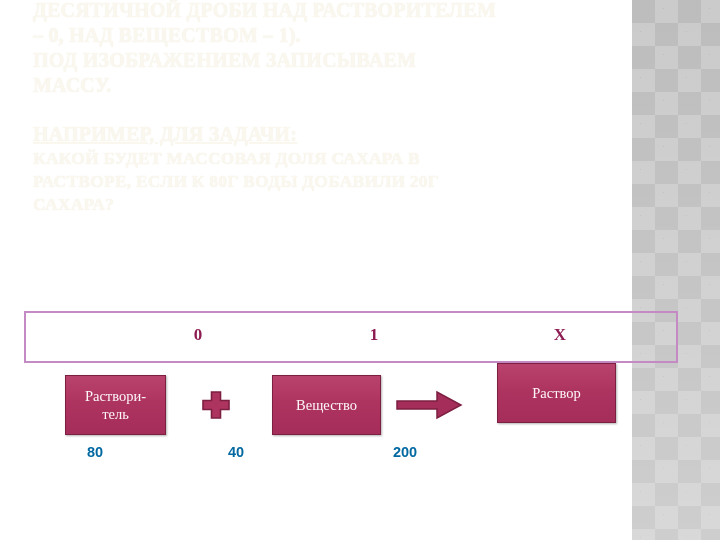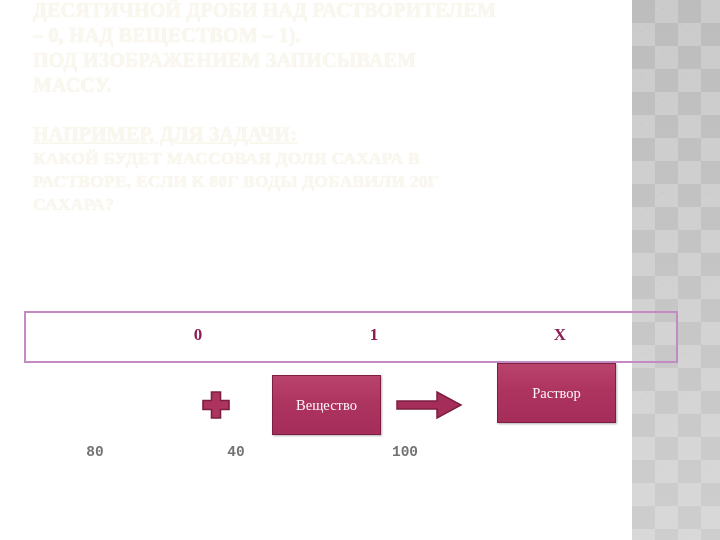--- a/index.html
+++ b/index.html
@@ -131,24 +131,24 @@
     left: 395px;
     top: 389px;
     width: 70px;
     height: 32px;
   }
 
   
   .mass-num {
     position: absolute;
     top: 444px;
-    font-family: Liberation Mono, monospace;
+    font-family: Liberation Sans, sans-serif;
     font-weight: bold;
     font-size: 14.5px;
-    color: #737373;
+    color: #0369a1;
     text-align: center;
     width: 46px;
   }
   #mass-solvent   { left: 72px;  }
   #mass-substance { left: 213px; }
   #mass-solution  { left: 382px; }
 </style>
 </head>
 <body>
 
@@ -168,20 +168,26 @@
     <p class="para small">РАСТВОРЕ, ЕСЛИ К 80Г  ВОДЫ ДОБАВИЛИ 20Г</p>
     <p class="para small">САХАРА?</p>
   </div>
 
   <div id="ratio-box">
     <div id="ratio-zero" class="ratio-label">0</div>
     <div id="ratio-one" class="ratio-label">1</div>
     <div id="ratio-x" class="ratio-label">Х</div>
   </div>
 
+  <div id="box-solvent" class="chem-box">
+    <span>
+      <span>Раствори-</span><br>
+      <span>тель</span>
+    </span>
+  </div>
 
   <div id="plus-icon">
     <svg width="32" height="32" viewBox="0 0 32 32">
       <path d="M11.5 3 L20.5 3 L20.5 11.5 L29 11.5 L29 20.5 L20.5 20.5 L20.5 29 L11.5 29 L11.5 20.5 L3 20.5 L3 11.5 L11.5 11.5 Z" fill="#ae3460" stroke="#7d1f41" stroke-width="1.6" stroke-linejoin="miter"></path>
     </svg>
   </div>
 
   <div id="box-substance" class="chem-box">
     <span>Вещество</span>
   </div>
@@ -191,15 +197,15 @@
       <path d="M2 12 L42 12 L42 3 L66 16 L42 29 L42 20 L2 20 Z" fill="#a52d59" stroke="#7d1f41" stroke-width="1.5" stroke-linejoin="miter"></path>
     </svg>
   </div>
 
   <div id="box-solution" class="chem-box">
     <span>Раствор</span>
   </div>
 
   <div id="mass-solvent" class="mass-num">80</div>
   <div id="mass-substance" class="mass-num">40</div>
-  <div id="mass-solution" class="mass-num">100</div>
+  <div id="mass-solution" class="mass-num">200</div>
 
 </div>
 
 </body></html>

